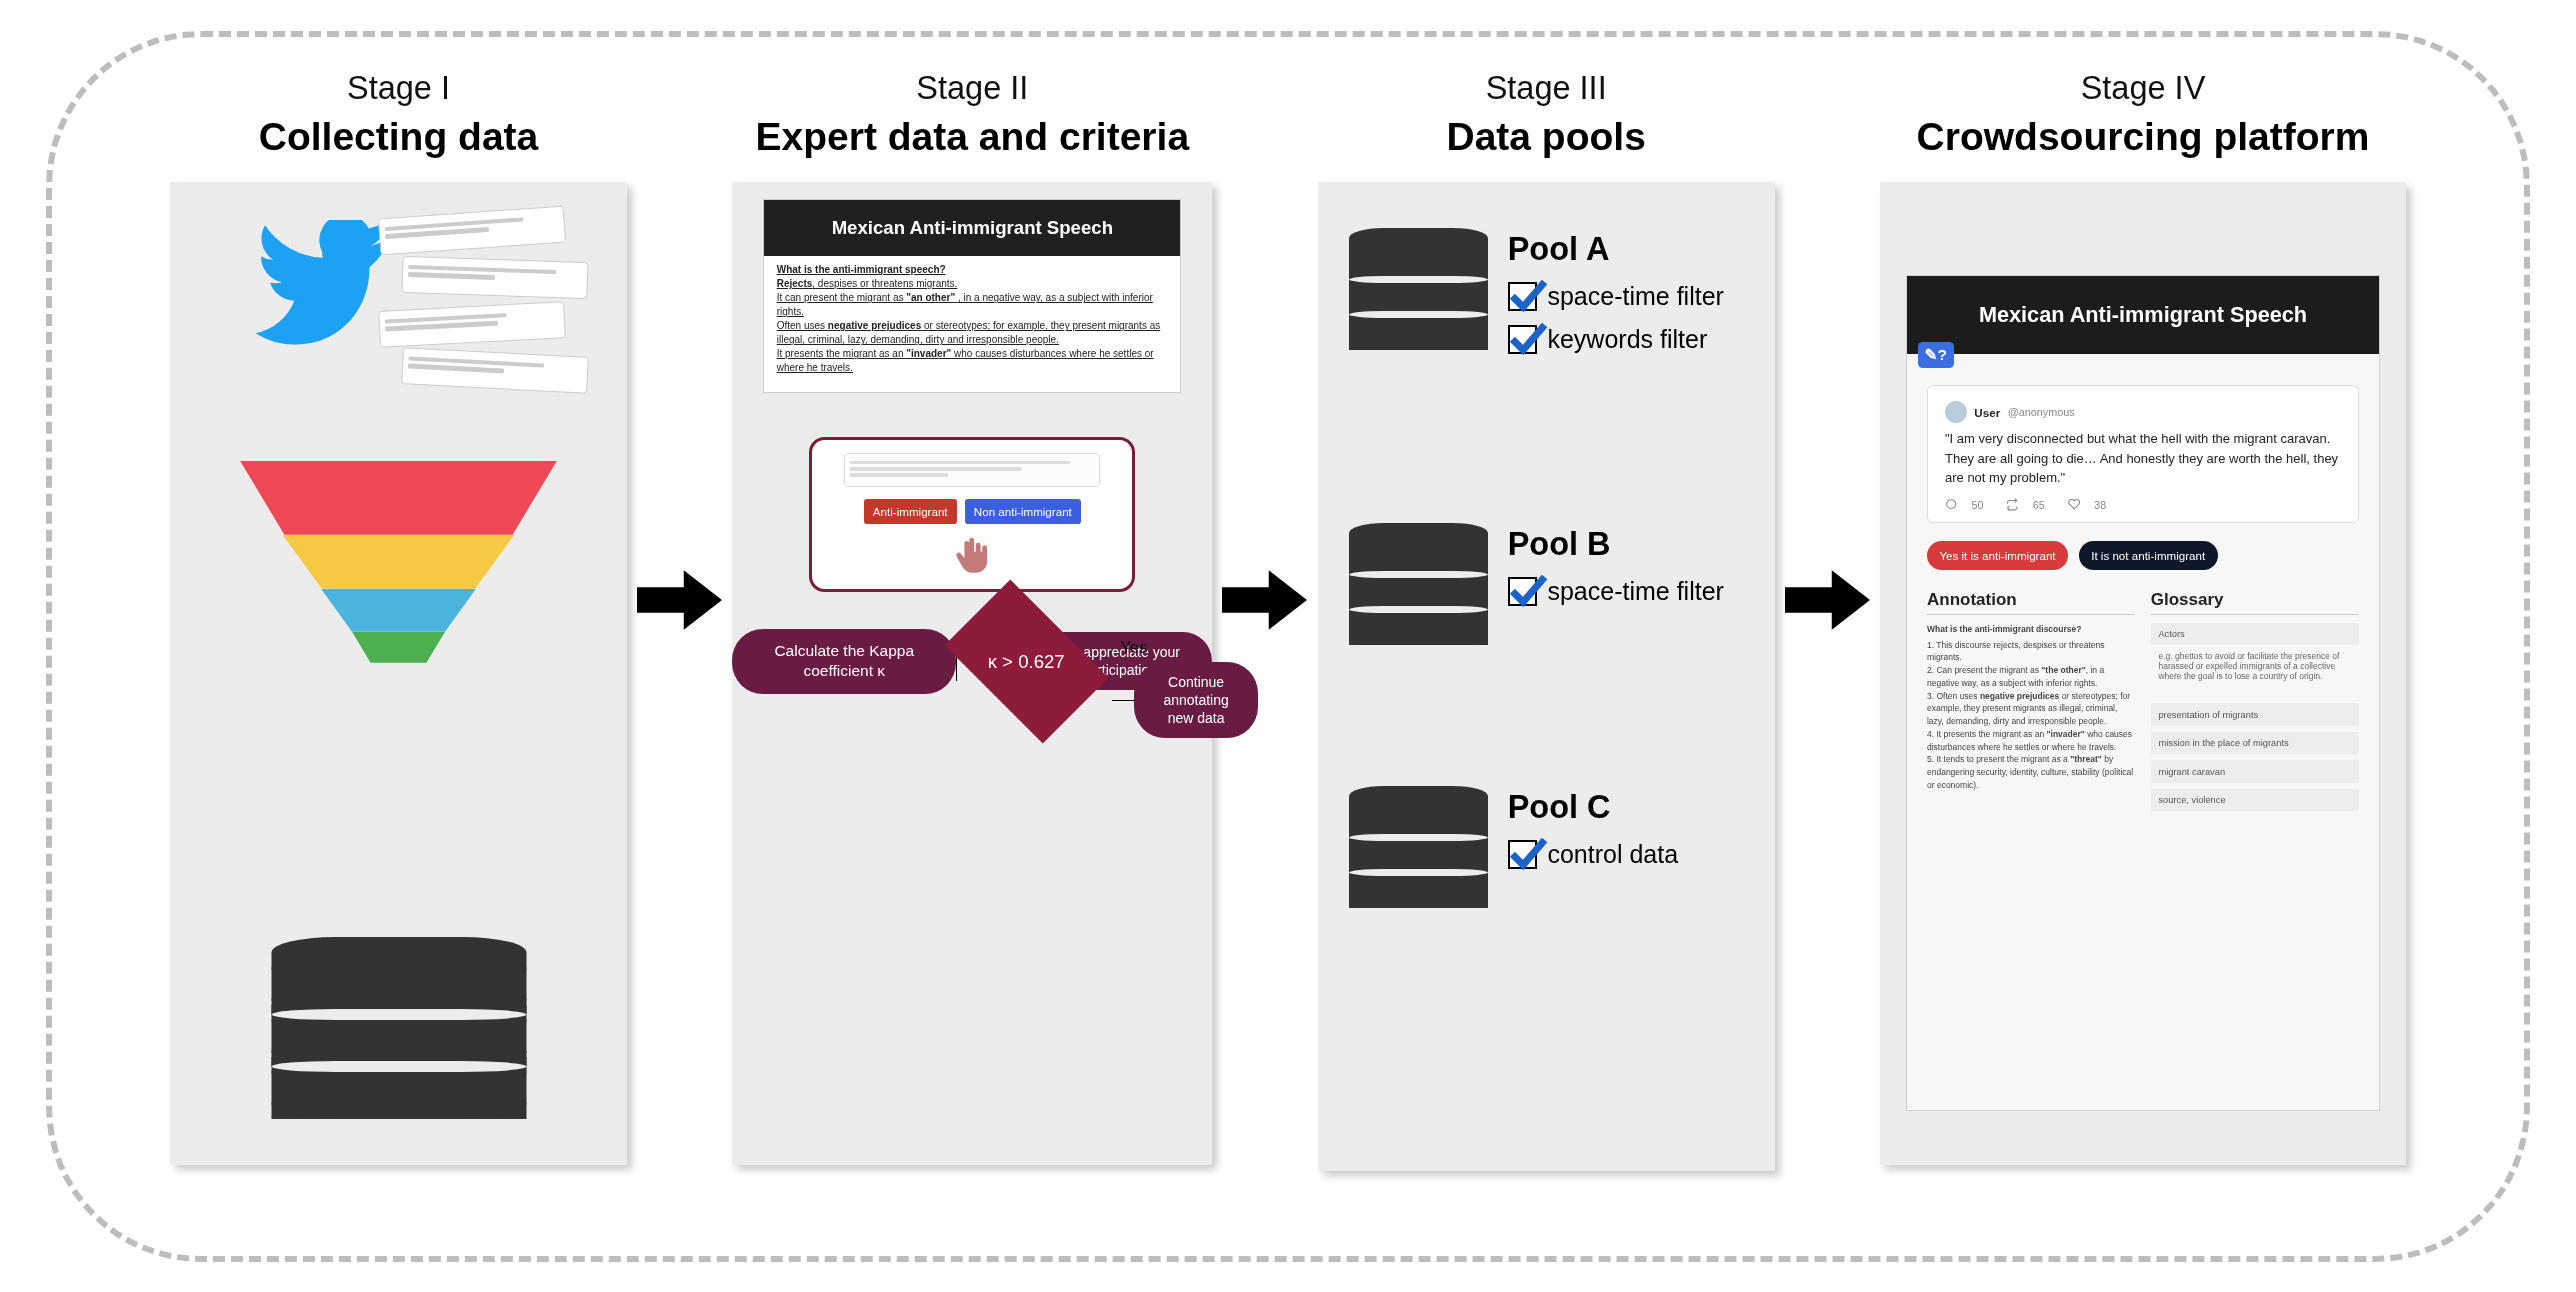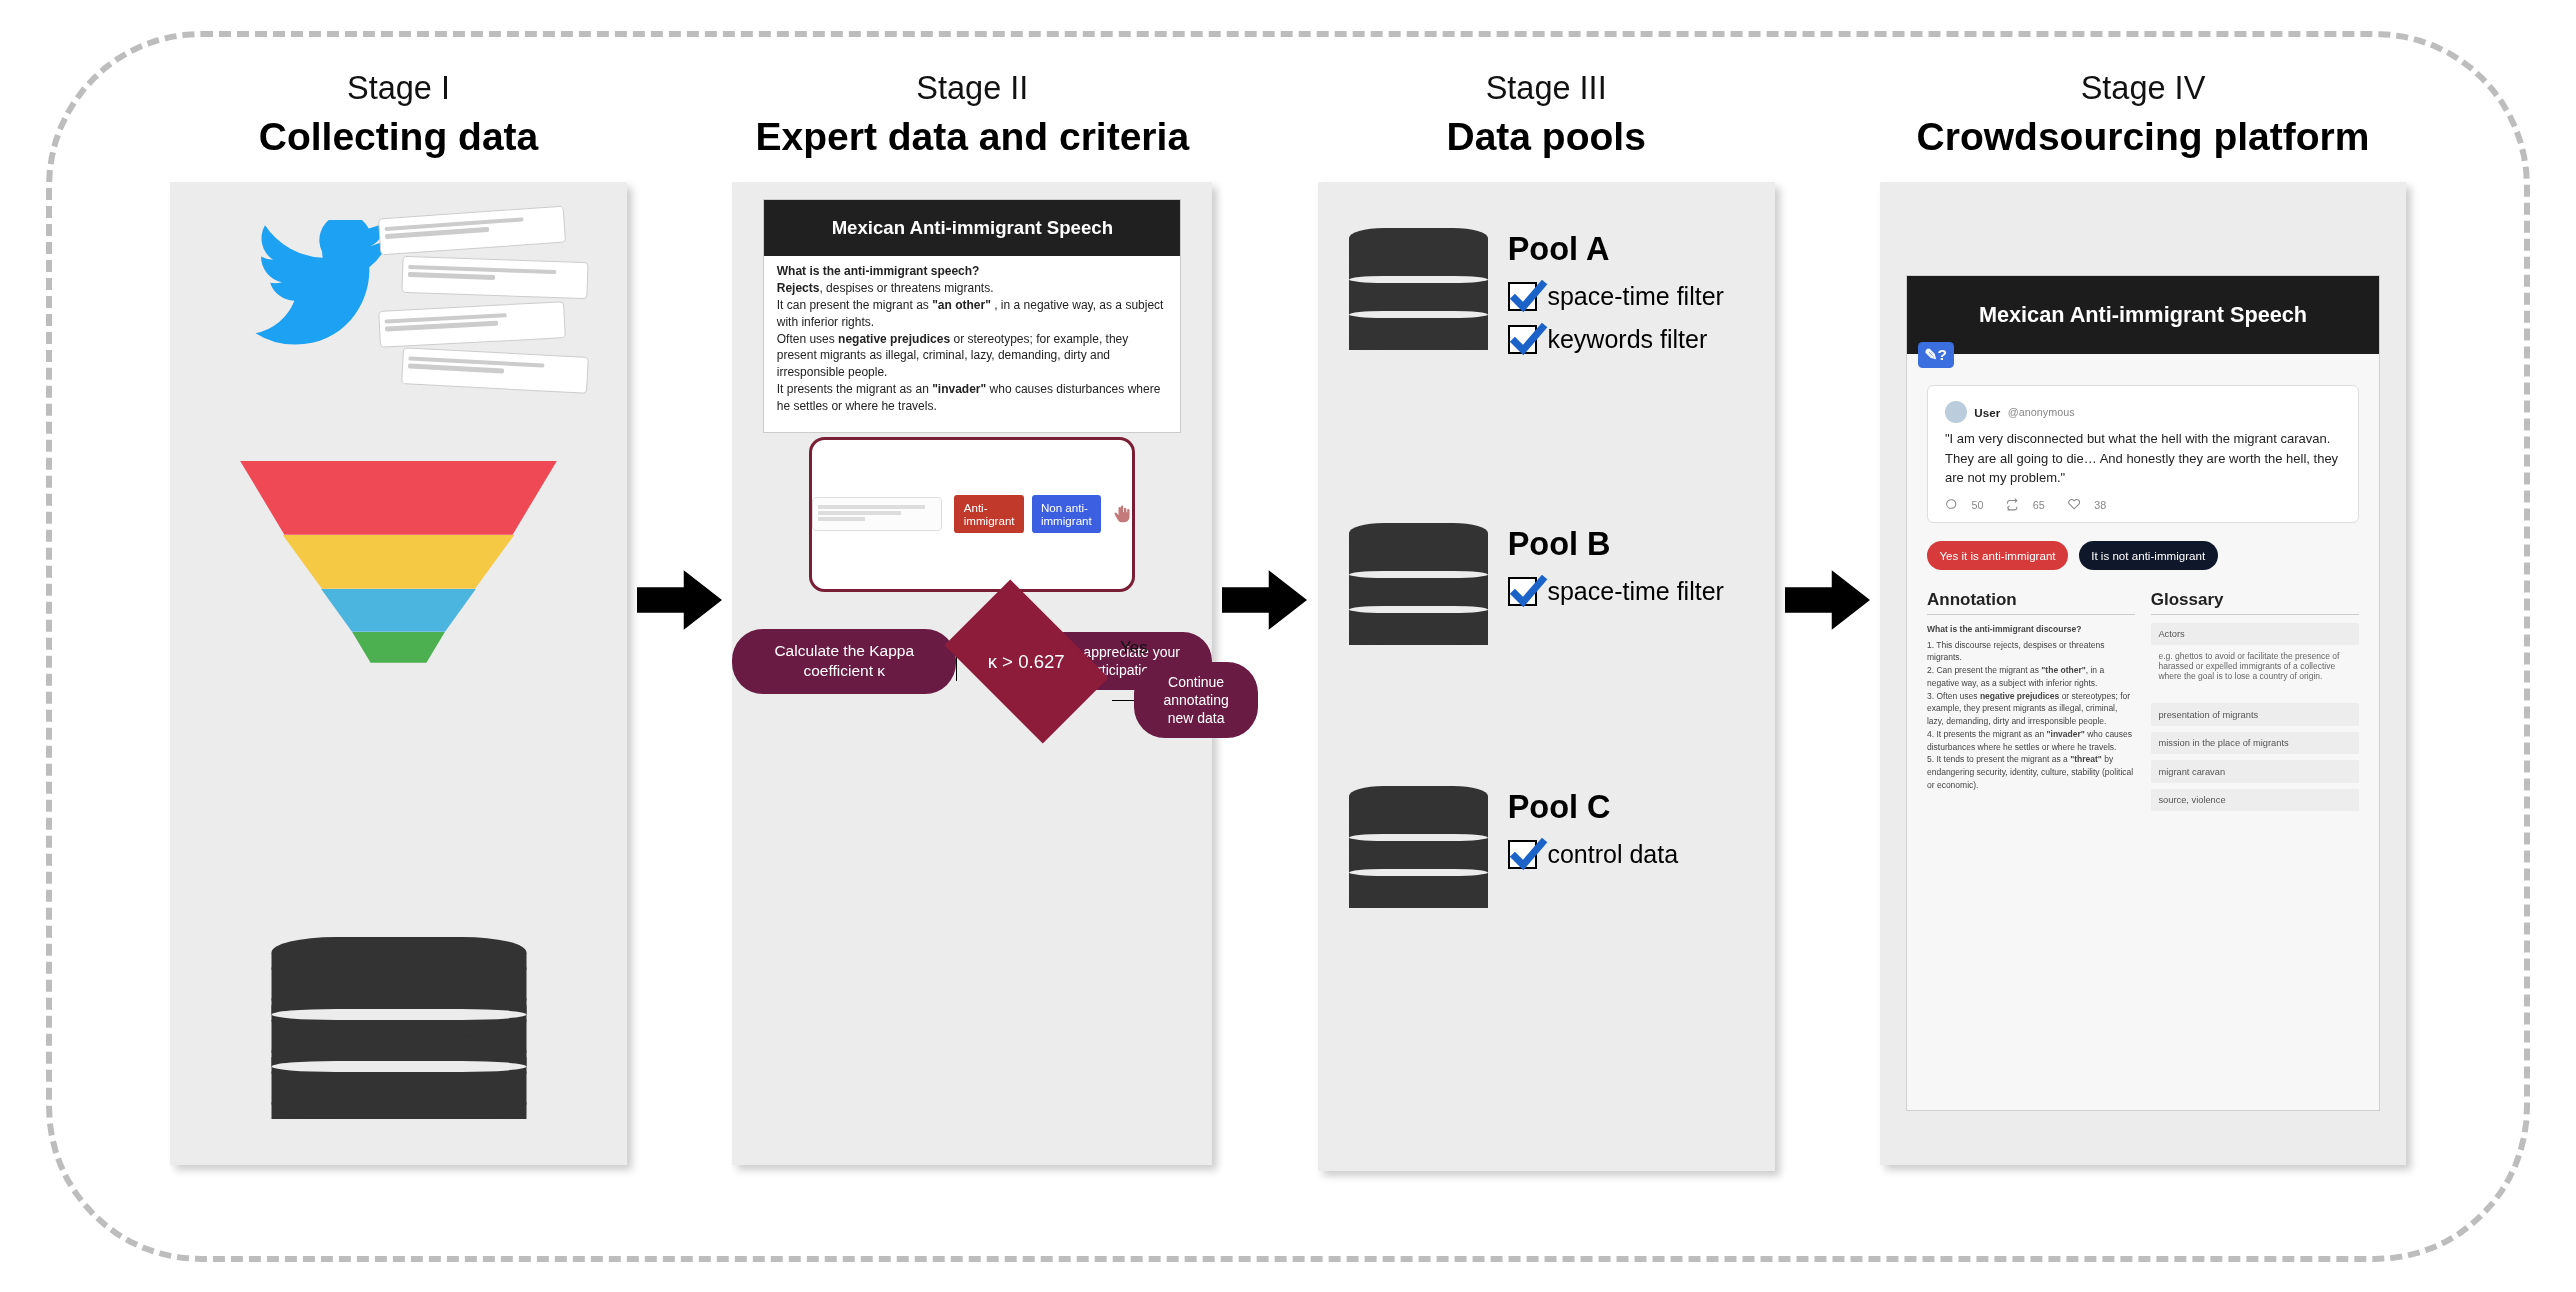--- a/index.html
+++ b/index.html
@@ -82,27 +82,27 @@
 .db-small .seg { height: 42px; margin-top:-10px; }
 .db-small .seg::before, .db-small .seg::after { height:20px; }
 .db-small .gap { height: 7px; margin-top:-3.9px; }
 
 
 .criteria-card {
   position:absolute; top: 17px; left: 31px; right: 31px; background:#fff; border:0.8px solid #ccc;
   padding-bottom:9.3px;
 }
 .criteria-card .hdr { background:#202020; color:#fff; font-weight:700; font-size:18.6px; text-align:center; padding:17px 6.2px; }
-.criteria-card .body { padding: 7.7px 12.4px; font-size: 12px; color:#222; line-height:1.4; }
+.criteria-card .body { padding: 7.7px 12.4px; font-size: 10px; color:#222; line-height:1.4;text-decoration:underline; }
 .criteria-card .body b { font-weight:700; }
 
 .annot-card {
   position:absolute; top: 255px; left:77px; right:77px; height:155px;
   border: 3.1px solid #7a1e36; border-radius: 15.5px; background:#fff; display:flex;
-  flex-direction:row; align-items:center; justify-content:center; gap:12.4px;
+  flex-direction:column; align-items:center; justify-content:center; gap:12.4px;
 }
 .annot-card .tweetline { width: 80%; height: 34px; background:#fcfcfc; border:0.8px solid #ddd; border-radius:4.6px; font-size: 7.7px; color:#888; padding: 4.6px;}
 .annot-card .tweetline .l{ height:3.9px; background:#ddd; margin:2.3px 0;}
 .annot-btns { display:flex; gap:7.7px; }
 .btn-red { background:#c0392b; color:#fff; font-size:11.6px; padding:6.2px 9.3px; border-radius:3.1px; }
 .btn-blue { background:#3b5fe0; color:#fff; font-size:11.6px; padding:6.2px 9.3px; border-radius:3.1px; }
 .hand { width: 39px; height: 39px; color:#c47a7a; }
 
 .flow { position:absolute; top: 433px; left: 0; right: 0; display:flex; align-items:center; }
 .oval { background:#6a1b44; color:#fff; font-size:15.5px; text-align:center; padding:12.4px 20px; border-radius:31px; line-height:1.3; }

